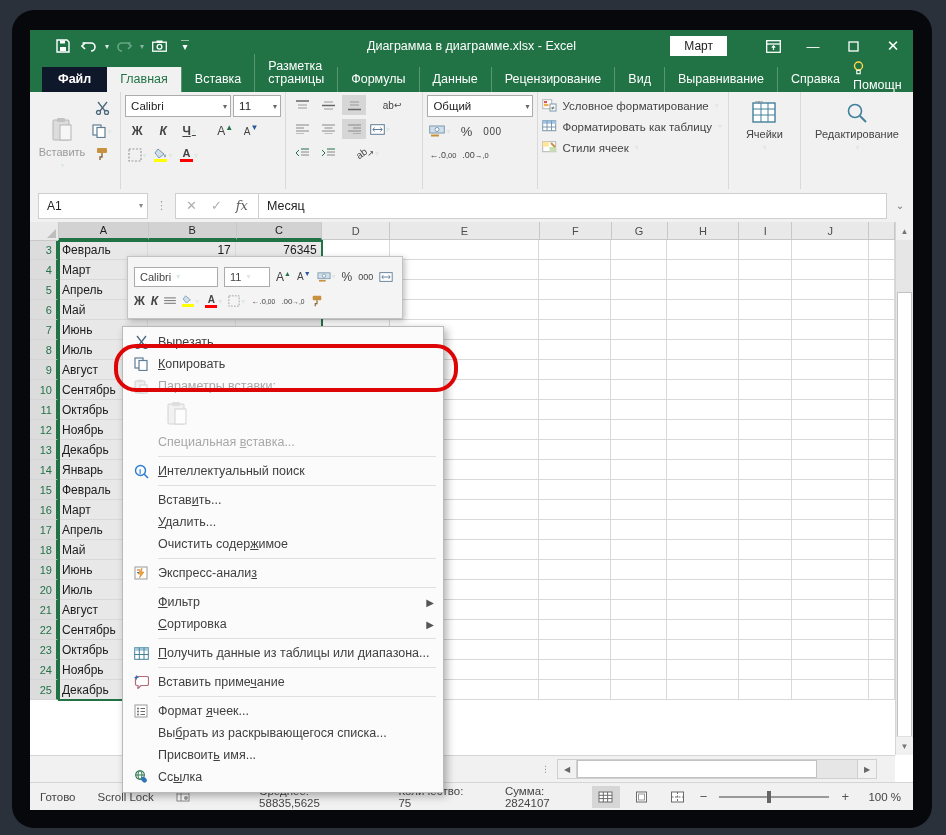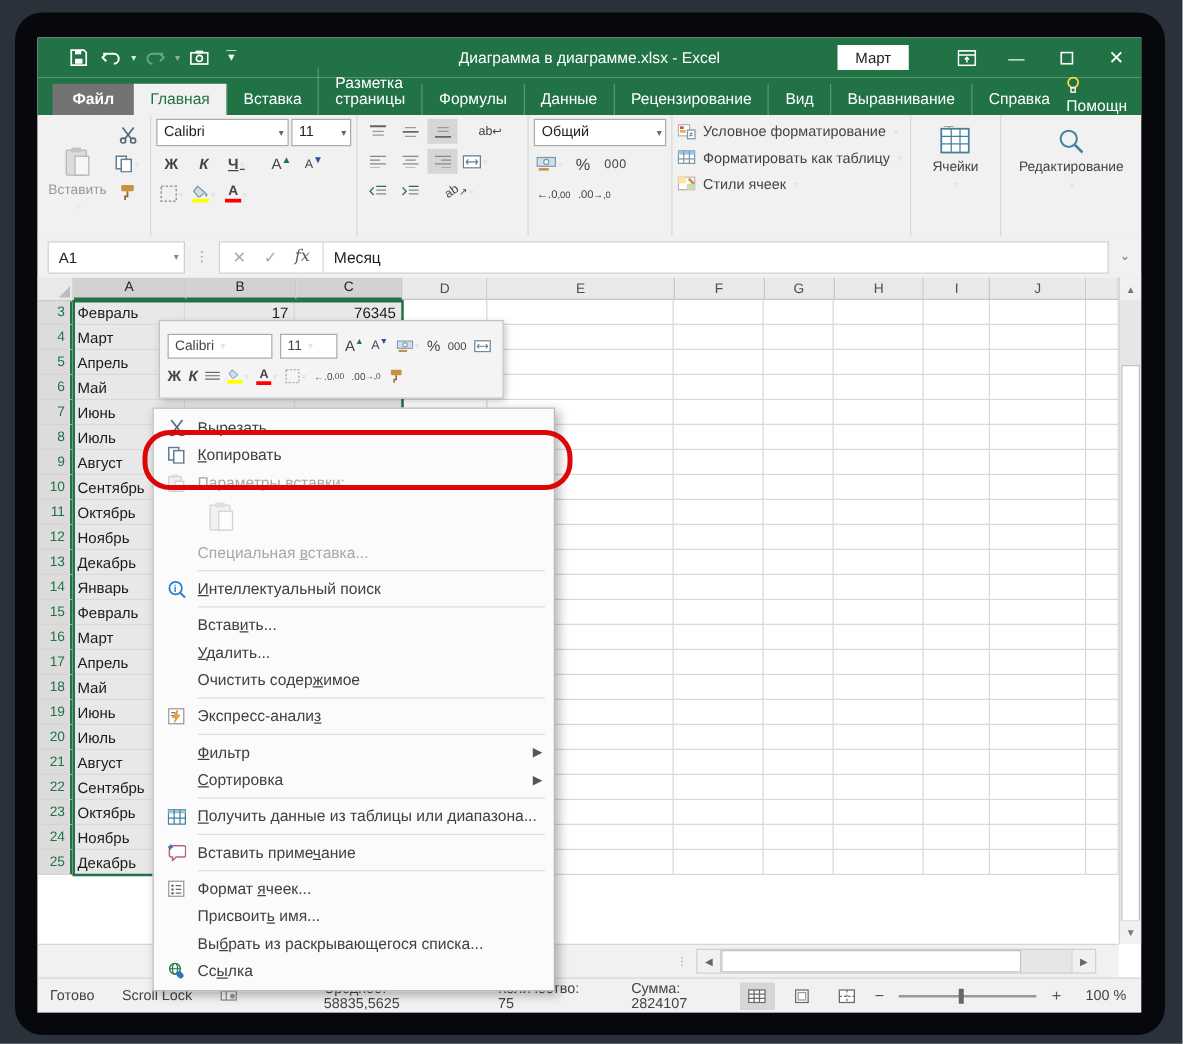--- a/index.html
+++ b/index.html
@@ -17,21 +17,21 @@
   .title{position:absolute;left:0;right:0;text-align:center;font-size:12.5px;color:#fff;pointer-events:none;}
   .tb-right{margin-left:auto;display:flex;align-items:center;height:100%;}
   .signin{background:#fff;color:#222;font-size:12px;padding:3px 14px;margin-right:26px;}
   .wbtn{width:40px;height:100%;display:flex;align-items:center;justify-content:center;color:#fff;font-size:13px;}
 
   
   .tabsrow{position:absolute;left:0;top:32px;width:100%;height:30px;background:#217346;display:flex;align-items:flex-end;color:#fff;}
   .tab{font-size:12.5px;padding:6px 13px 7px;border-left:1px solid rgba(255,255,255,.25);line-height:1;}
   .tab:first-child{border-left:none;margin-left:12px;}
   .tab.active{background:#f1f1f1;color:#217346;border-left:none;}
-  .tab.filetab{background:#737373;font-weight:bold;border-left:none;padding:6px 16px 7px;}
+  .tab.filetab{background:#0f172a;font-weight:bold;border-left:none;padding:6px 16px 7px;}
   .tabs-extras{margin-left:auto;display:flex;align-items:center;gap:14px;padding-right:14px;font-size:12.5px;}
   .tabs-extras .ico{margin-right:5px;}
 
   
   .ribbon{position:absolute;left:0;top:62px;width:100%;height:97px;background:#f1f1f1;border-bottom:1px solid #d5d5d5;display:flex;}
   .rgroup{position:relative;height:100%;padding:3px 4px 16px;display:flex;flex-direction:column;border-right:1px solid #d9d9d9;}
   .rlabel{position:absolute;bottom:1px;left:0;right:0;text-align:center;font-size:10.5px;color:#6a6a6a;}
   .launcher{position:absolute;right:2px;bottom:2px;width:9px;height:9px;border-right:1.5px solid #8a8a8a;border-bottom:1.5px solid #8a8a8a;}
   .launcher:before{content:"";position:absolute;right:2px;bottom:2px;width:4px;height:4px;border-right:1.5px solid #8a8a8a;border-bottom:1.5px solid #8a8a8a;transform:rotate(-0deg);}
   .bigbtn{width:52px;display:flex;flex-direction:column;align-items:center;justify-content:center;gap:3px;font-size:11px;color:#9a9a9a;padding:2px 2px;}
@@ -1048,25 +1048,25 @@
             <circle cx="4" cy="10.5" r="1" fill="#6a6a6a"></circle>
             <line x1="6.5" y1="4.5" x2="11" y2="4.5" stroke="#6a6a6a"></line>
             <line x1="6.5" y1="7.5" x2="11" y2="7.5" stroke="#6a6a6a"></line>
             <line x1="6.5" y1="10.5" x2="11" y2="10.5" stroke="#6a6a6a"></line>
           </svg>
         </span>
         <span class="mlabel">Формат <u>я</u>чеек...</span>
       </div>
       <div class="mi">
         <span class="micon"></span>
+        <span class="mlabel">Вы<u>б</u>рать из раскрывающегося списка...</span>
+      </div>
+      <div class="mi">
+        <span class="micon"></span>
         <span class="mlabel">Присвоит<u>ь</u> имя...</span>
-      </div>
-      <div class="mi">
-        <span class="micon"></span>
-        <span class="mlabel">Вы<u>б</u>рать из раскрывающегося списка...</span>
       </div>
       <div class="mi">
         <span class="micon">
           <svg width="15" height="14" viewBox="0 0 15 14">
             <circle cx="6" cy="5" r="4.3" fill="none" stroke="#217346" stroke-width="1.1"></circle>
             <ellipse cx="6" cy="5" rx="2" ry="4.3" fill="none" stroke="#217346" stroke-width="0.9"></ellipse>
             <line x1="1.7" y1="5" x2="10.3" y2="5" stroke="#217346" stroke-width="0.9"></line>
             <path d="M7.5 10.5 a2.3 2.3 0 0 1 3.2-3.2 l1.8 1.8 a2.3 2.3 0 0 1 -3.2 3.2 z" fill="#2e75b6"></path>
           </svg>
         </span>

